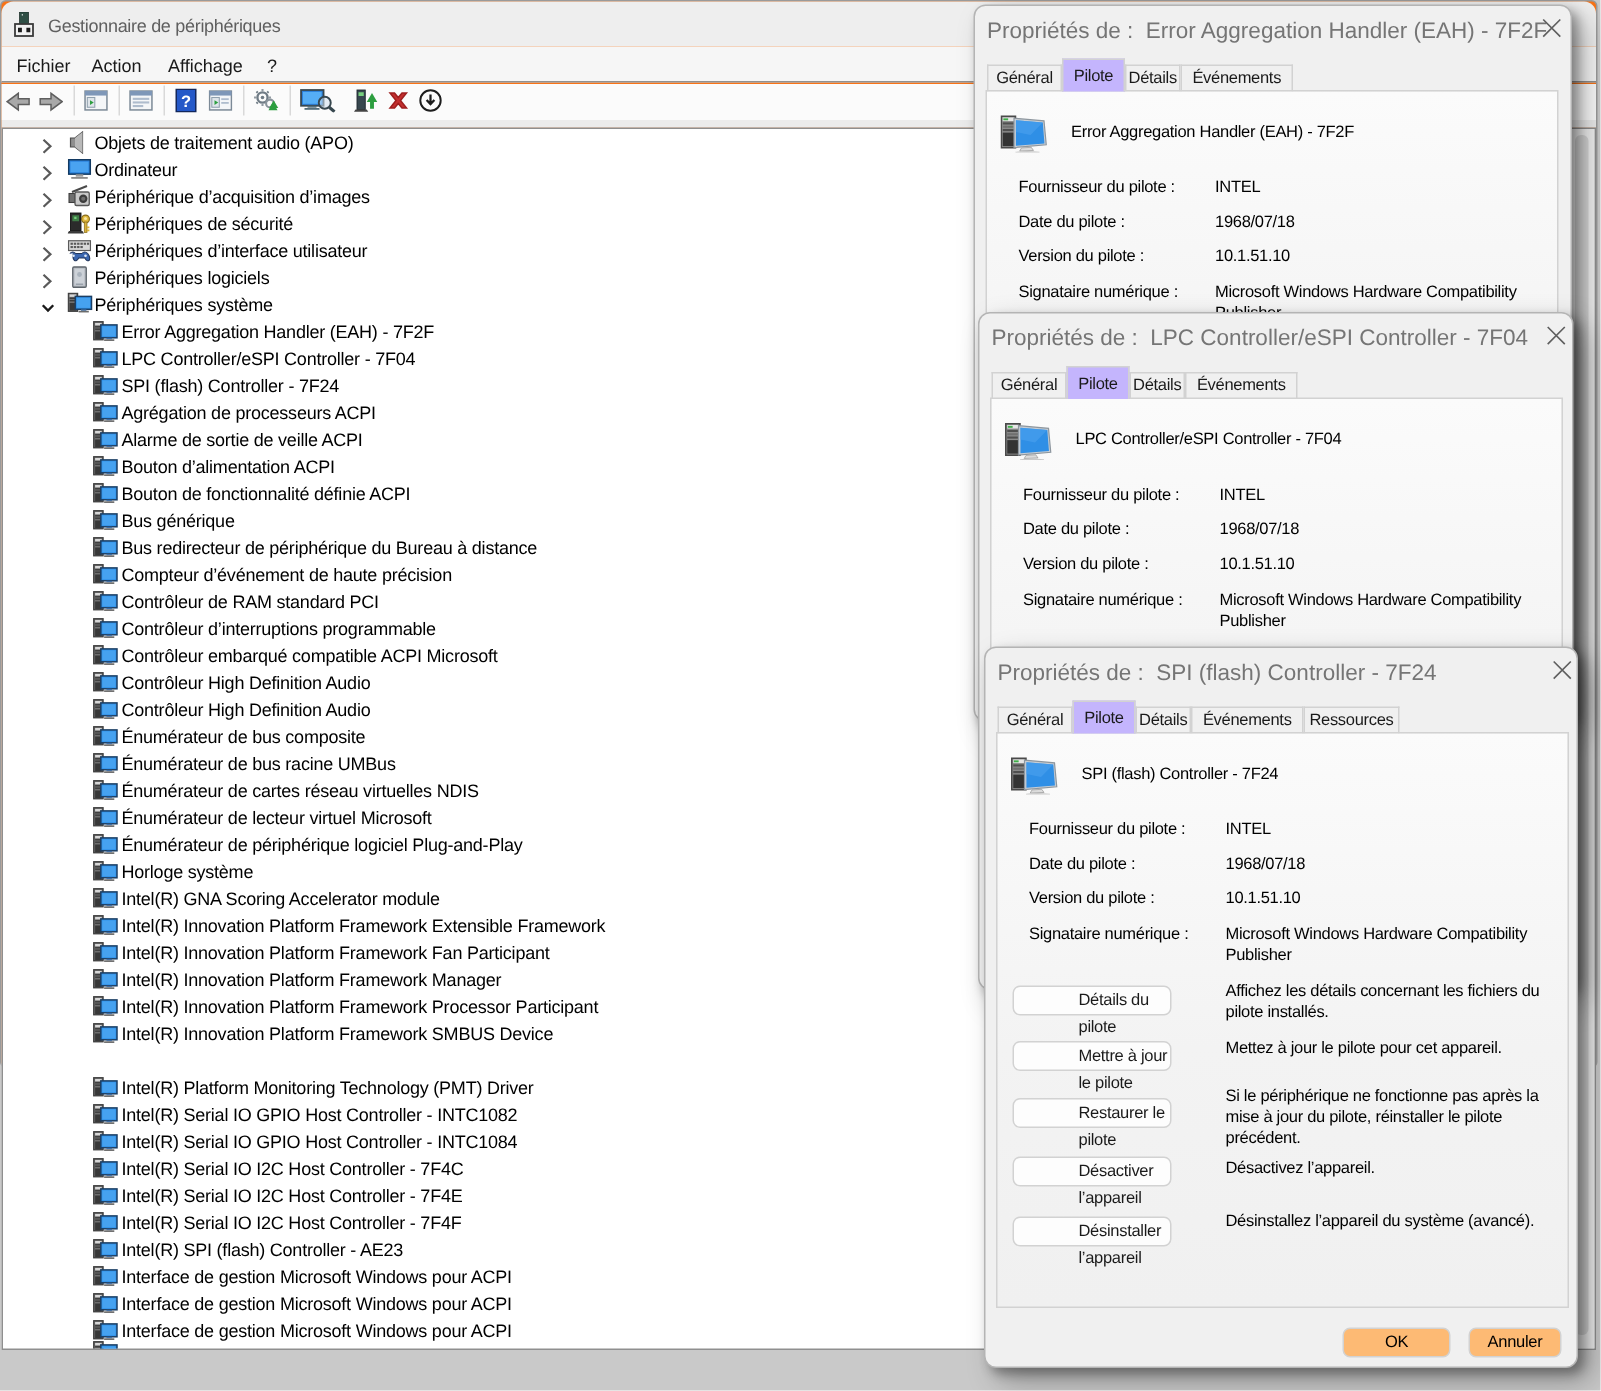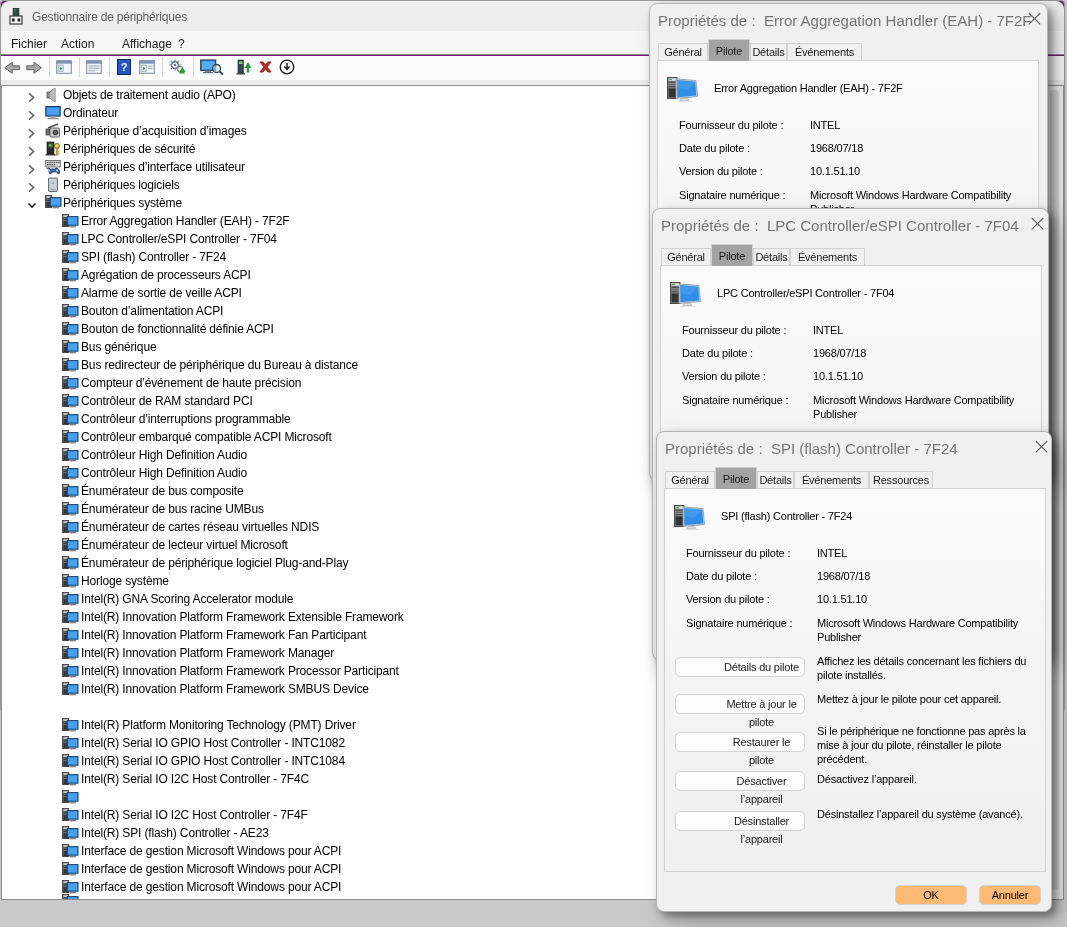--- a/index.html
+++ b/index.html
@@ -1,19 +1,19 @@
 <!DOCTYPE html>
 <html><head>
 <meta charset="utf-8">
 <style>
 * { margin:0; padding:0; box-sizing:border-box; }
 html,body { width:1067px; height:927px; overflow:hidden; }
 body { position:relative; background:#c9c9c9; font-family:"Liberation Sans",sans-serif; font-size:11px; color:#000; }
 #titletext,#menubar { letter-spacing:-0.2px; }
-#win { position:absolute; left:0; top:0; width:1065px; height:712px; background:#701a75; border:1px solid #9a9a9a; border-radius:4px; }
+#win { position:absolute; left:0; top:0; width:1065px; height:712px; background:#f97316; border:1px solid #9a9a9a; border-radius:4px; }
 #titlebar { position:absolute; left:0; top:0; width:100%; height:30px; background:#eeeeee; border-radius:8px 8px 0 0; }
 #titletext { position:absolute; left:31px; top:9px; color:#5f5f5f; font-size:12px; letter-spacing:-0.2px; }
 #menubar { position:absolute; left:0; top:30px; width:100%; height:24px; background:#f6f6f6; border-bottom:1px solid #909090; }
 .menuitem { position:absolute; top:6px; font-size:12px; color:#1a1a1a; letter-spacing:0; }
 #toolbar { position:absolute; left:0; top:55px; width:100%; height:24px; background:#fbfbfb; }
 #tbstrip { position:absolute; left:0; top:79px; width:100%; height:5px; background:#ececec; }
 .tsep { position:absolute; top:1px; width:1px; height:20px; background:#d9d9d9; }
 .ticon { position:absolute; top:3px; }
 #tree { position:absolute; left:0px; top:84px; width:1063px; height:815px; background:#ffffff; border:1px solid #8f8f8f; overflow:hidden; }
 .row { position:absolute; left:0; width:100%; height:18px; line-height:18px; font-size:12px; letter-spacing:-0.15px; white-space:nowrap; }
@@ -23,48 +23,48 @@
 .row .tl { position:absolute; left:61px; }
 .row .tc { position:absolute; left:79px; }
 #scrollbar { position:absolute; right:0; top:0; width:17px; height:100%; background:#f0f0f0; }
 #scrollthumb { position:absolute; right:4px; top:4px; width:9px; height:800px; background:#d6d6d6; border-radius:4px; }
 
 .dlg { position:absolute; letter-spacing:-0.2px; background:#f0f0f0; border:1px solid #b4b4b4; border-radius:8px; overflow:hidden;
   box-shadow: 4px 4px 7px rgba(0,0,0,.32), 9px 9px 20px rgba(0,0,0,.28); }
 .dtitle { position:absolute; left:8px; top:8px; font-size:15px; letter-spacing:0; color:#757575; white-space:nowrap; }
 .dx { position:absolute; left:377px; top:7px; width:15px; height:15px; }
 .tab { position:absolute; font-size:11px; text-align:center; color:#1a1a1a; background:#f0f0f0; border:1px solid #d2d2d2; border-bottom:none; }
-.tab.on { top:35px; height:22px; line-height:22px; background:#a3a3a3; z-index:3; }
+.tab.on { top:35px; height:22px; line-height:22px; background:#c4b5fd; z-index:3; }
 .tab.off { top:39px; height:18px; line-height:17px; }
 .tabbox { position:absolute; left:7px; top:56px; width:382px; border:1px solid #d2d2d2; background:linear-gradient(180deg,#fbfbfb 0%,#f3f3f3 55%,#f0f0f0 100%); }
 .devname { position:absolute; left:64px; top:78px; font-size:11px; }
 .lab { position:absolute; left:29px; font-size:11px; line-height:14px; }
 .val { position:absolute; left:160px; font-size:11px; line-height:14px; }
-.btn { position:absolute; left:18px; width:130px; height:20px; background:#fdfdfd; border:1px solid #d2d2d2; border-radius:5px; font-size:11px; text-align:center; line-height:18px; color:#1a1a1a;padding-left:43px; }
+.btn { position:absolute; left:18px; width:106px; height:20px; background:#fdfdfd; border:1px solid #d2d2d2; border-radius:5px; font-size:11px; text-align:left; line-height:18px; color:#1a1a1a;padding-left:43px; }
 .desc { position:absolute; left:160px; width:236px; font-size:11px; line-height:14px; }
 .okbtn { position:absolute; top:453px; height:20px; background:#fdba74; border:1px solid #d2d2d2; border-radius:5px; font-size:11px; text-align:center; line-height:18px; }
 .dicon { position:absolute; left:17px; top:72px; }
 </style>
 </head>
 <body>
 <div id="win">
   <div id="titlebar">
     <svg style="position:absolute;left:8px;top:7px" width="16" height="17" viewBox="0 0 16 17">
       <rect x="4" y="0" width="6" height="8" fill="#2f4f45" stroke="#1c2e28" stroke-width="0.5"></rect>
       <rect x="5.5" y="1.5" width="0.8" height="0.8" fill="#fff"></rect>
       <rect x="1" y="8" width="12" height="8" fill="#f2f2f2" stroke="#3a3a3a" stroke-width="1.2"></rect>
       <rect x="3" y="10.5" width="2.6" height="3" fill="#1c1c1c"></rect>
       <rect x="8.6" y="10.5" width="2.6" height="3" fill="#1c1c1c"></rect>
     </svg>
     <div id="titletext">Gestionnaire de périphériques</div>
   </div>
   <div id="menubar">
     <div class="menuitem" style="left:10px">Fichier</div>
     <div class="menuitem" style="left:60px">Action</div>
-    <div class="menuitem" style="left:121px">Affichage</div>
+    <div class="menuitem" style="left:111px">Affichage</div>
     <div class="menuitem" style="left:177px">?</div>
   </div>
   <div id="toolbar">
       <svg class="ticon" style="left:3px;top:5px" width="16" height="14" viewBox="0 0 16 14">
         <path d="M15.4,4.8 L8.2,4.8 L8.2,1.2 L0.8,6.75 L8.2,12.3 L8.2,8.7 L15.4,8.7 Z" fill="#a9a9a9" stroke="#5f5f5f" stroke-width="1"></path>
       </svg>
       <svg class="ticon" style="left:25px;top:5px" width="16" height="14" viewBox="0 0 16 14">
         <path d="M0.8,4.8 L8,4.8 L8,1.2 L15.4,6.75 L8,12.3 L8,8.7 L0.8,8.7 Z" fill="#a9a9a9" stroke="#5f5f5f" stroke-width="1"></path>
       </svg>
       <div class="tsep" style="left:48px"></div>
@@ -674,20 +674,21 @@
             <rect x="0.5" y="0.5" width="6.2" height="12" fill="#6f6f6f" stroke="#3f3f3f" stroke-width="0.9"></rect>
             <rect x="1.4" y="1.3" width="4.4" height="1.6" fill="#d8d8d8"></rect>
             <rect x="1.4" y="3.4" width="4.4" height="0.9" fill="#3a3a3a"></rect>
             <rect x="1.4" y="5" width="4.4" height="0.9" fill="#3a3a3a"></rect>
             <rect x="1.4" y="7" width="4.4" height="5" fill="#383838"></rect>
             <rect x="5.2" y="2.6" width="10.8" height="8.6" fill="#2e90e8" stroke="#1c3e63" stroke-width="1"></rect>
             <rect x="6.2" y="3.6" width="8.8" height="6.6" fill="#46a2f0"></rect>
             <rect x="9" y="11.2" width="3.6" height="1" fill="#3f6ea6"></rect>
             <rect x="7.4" y="12.2" width="6.8" height="1.1" fill="#6b6b6b"></rect>
           </svg></span>
+        <span class="tc">Intel(R) Serial IO I2C Host Controller - 7F4E</span>
       </div>
       <div class="row" style="top:720px">
         <span class="cicon"><svg width="17" height="14" viewBox="0 0 17 14">
             <rect x="0.5" y="0.5" width="6.2" height="12" fill="#6f6f6f" stroke="#3f3f3f" stroke-width="0.9"></rect>
             <rect x="1.4" y="1.3" width="4.4" height="1.6" fill="#d8d8d8"></rect>
             <rect x="1.4" y="3.4" width="4.4" height="0.9" fill="#3a3a3a"></rect>
             <rect x="1.4" y="5" width="4.4" height="0.9" fill="#3a3a3a"></rect>
             <rect x="1.4" y="7" width="4.4" height="5" fill="#383838"></rect>
             <rect x="5.2" y="2.6" width="10.8" height="8.6" fill="#2e90e8" stroke="#1c3e63" stroke-width="1"></rect>
             <rect x="6.2" y="3.6" width="8.8" height="6.6" fill="#46a2f0"></rect>

